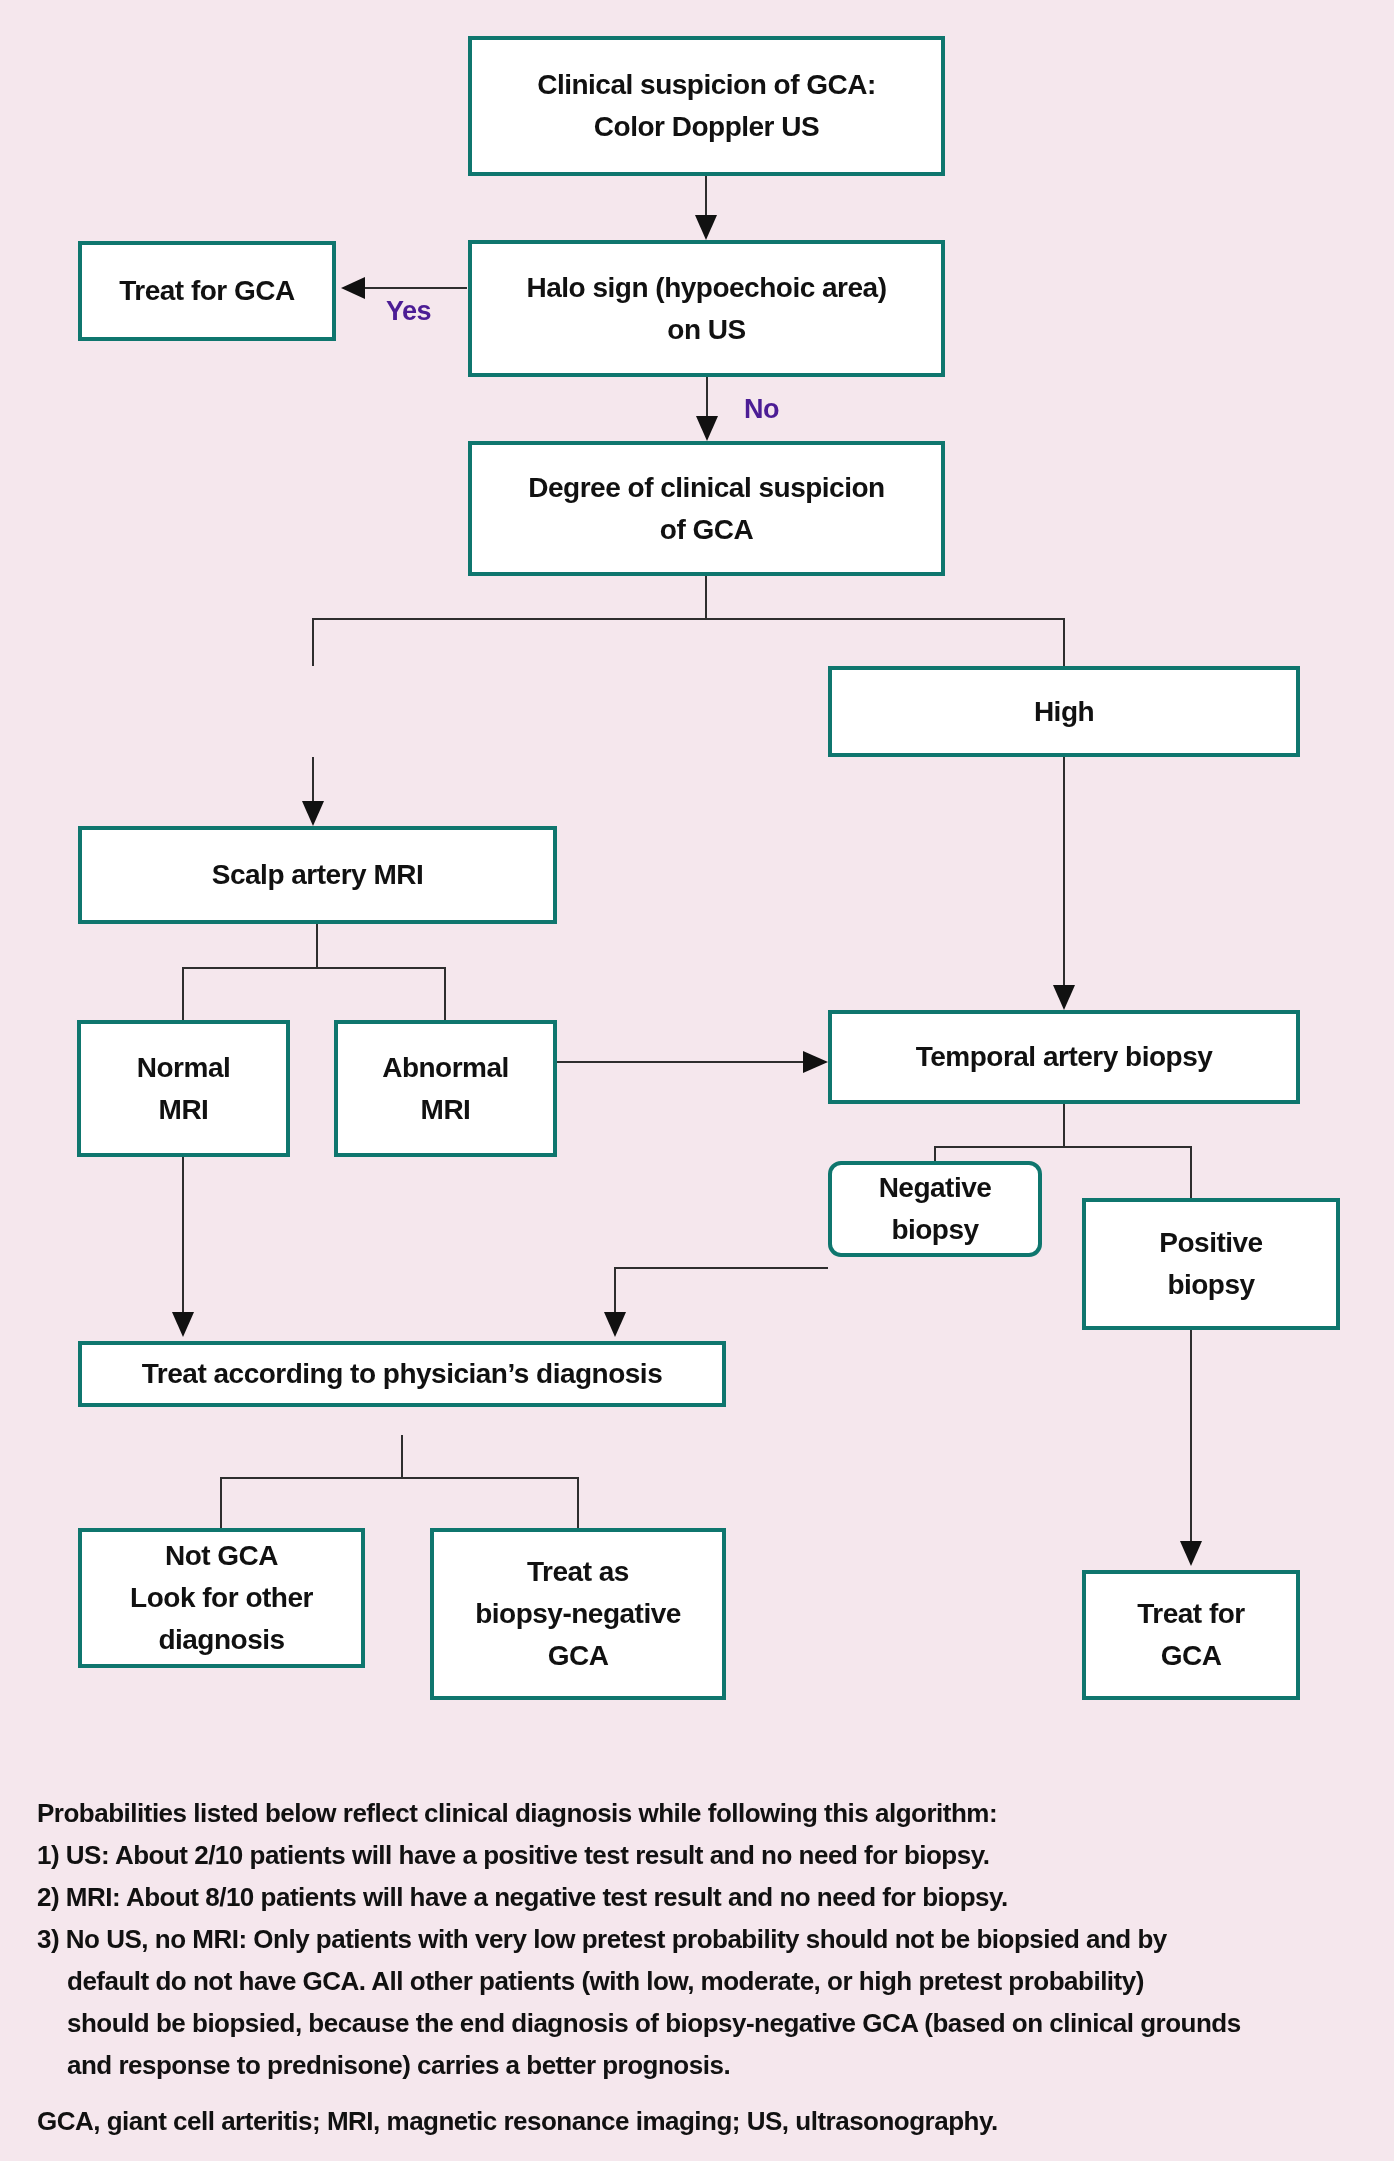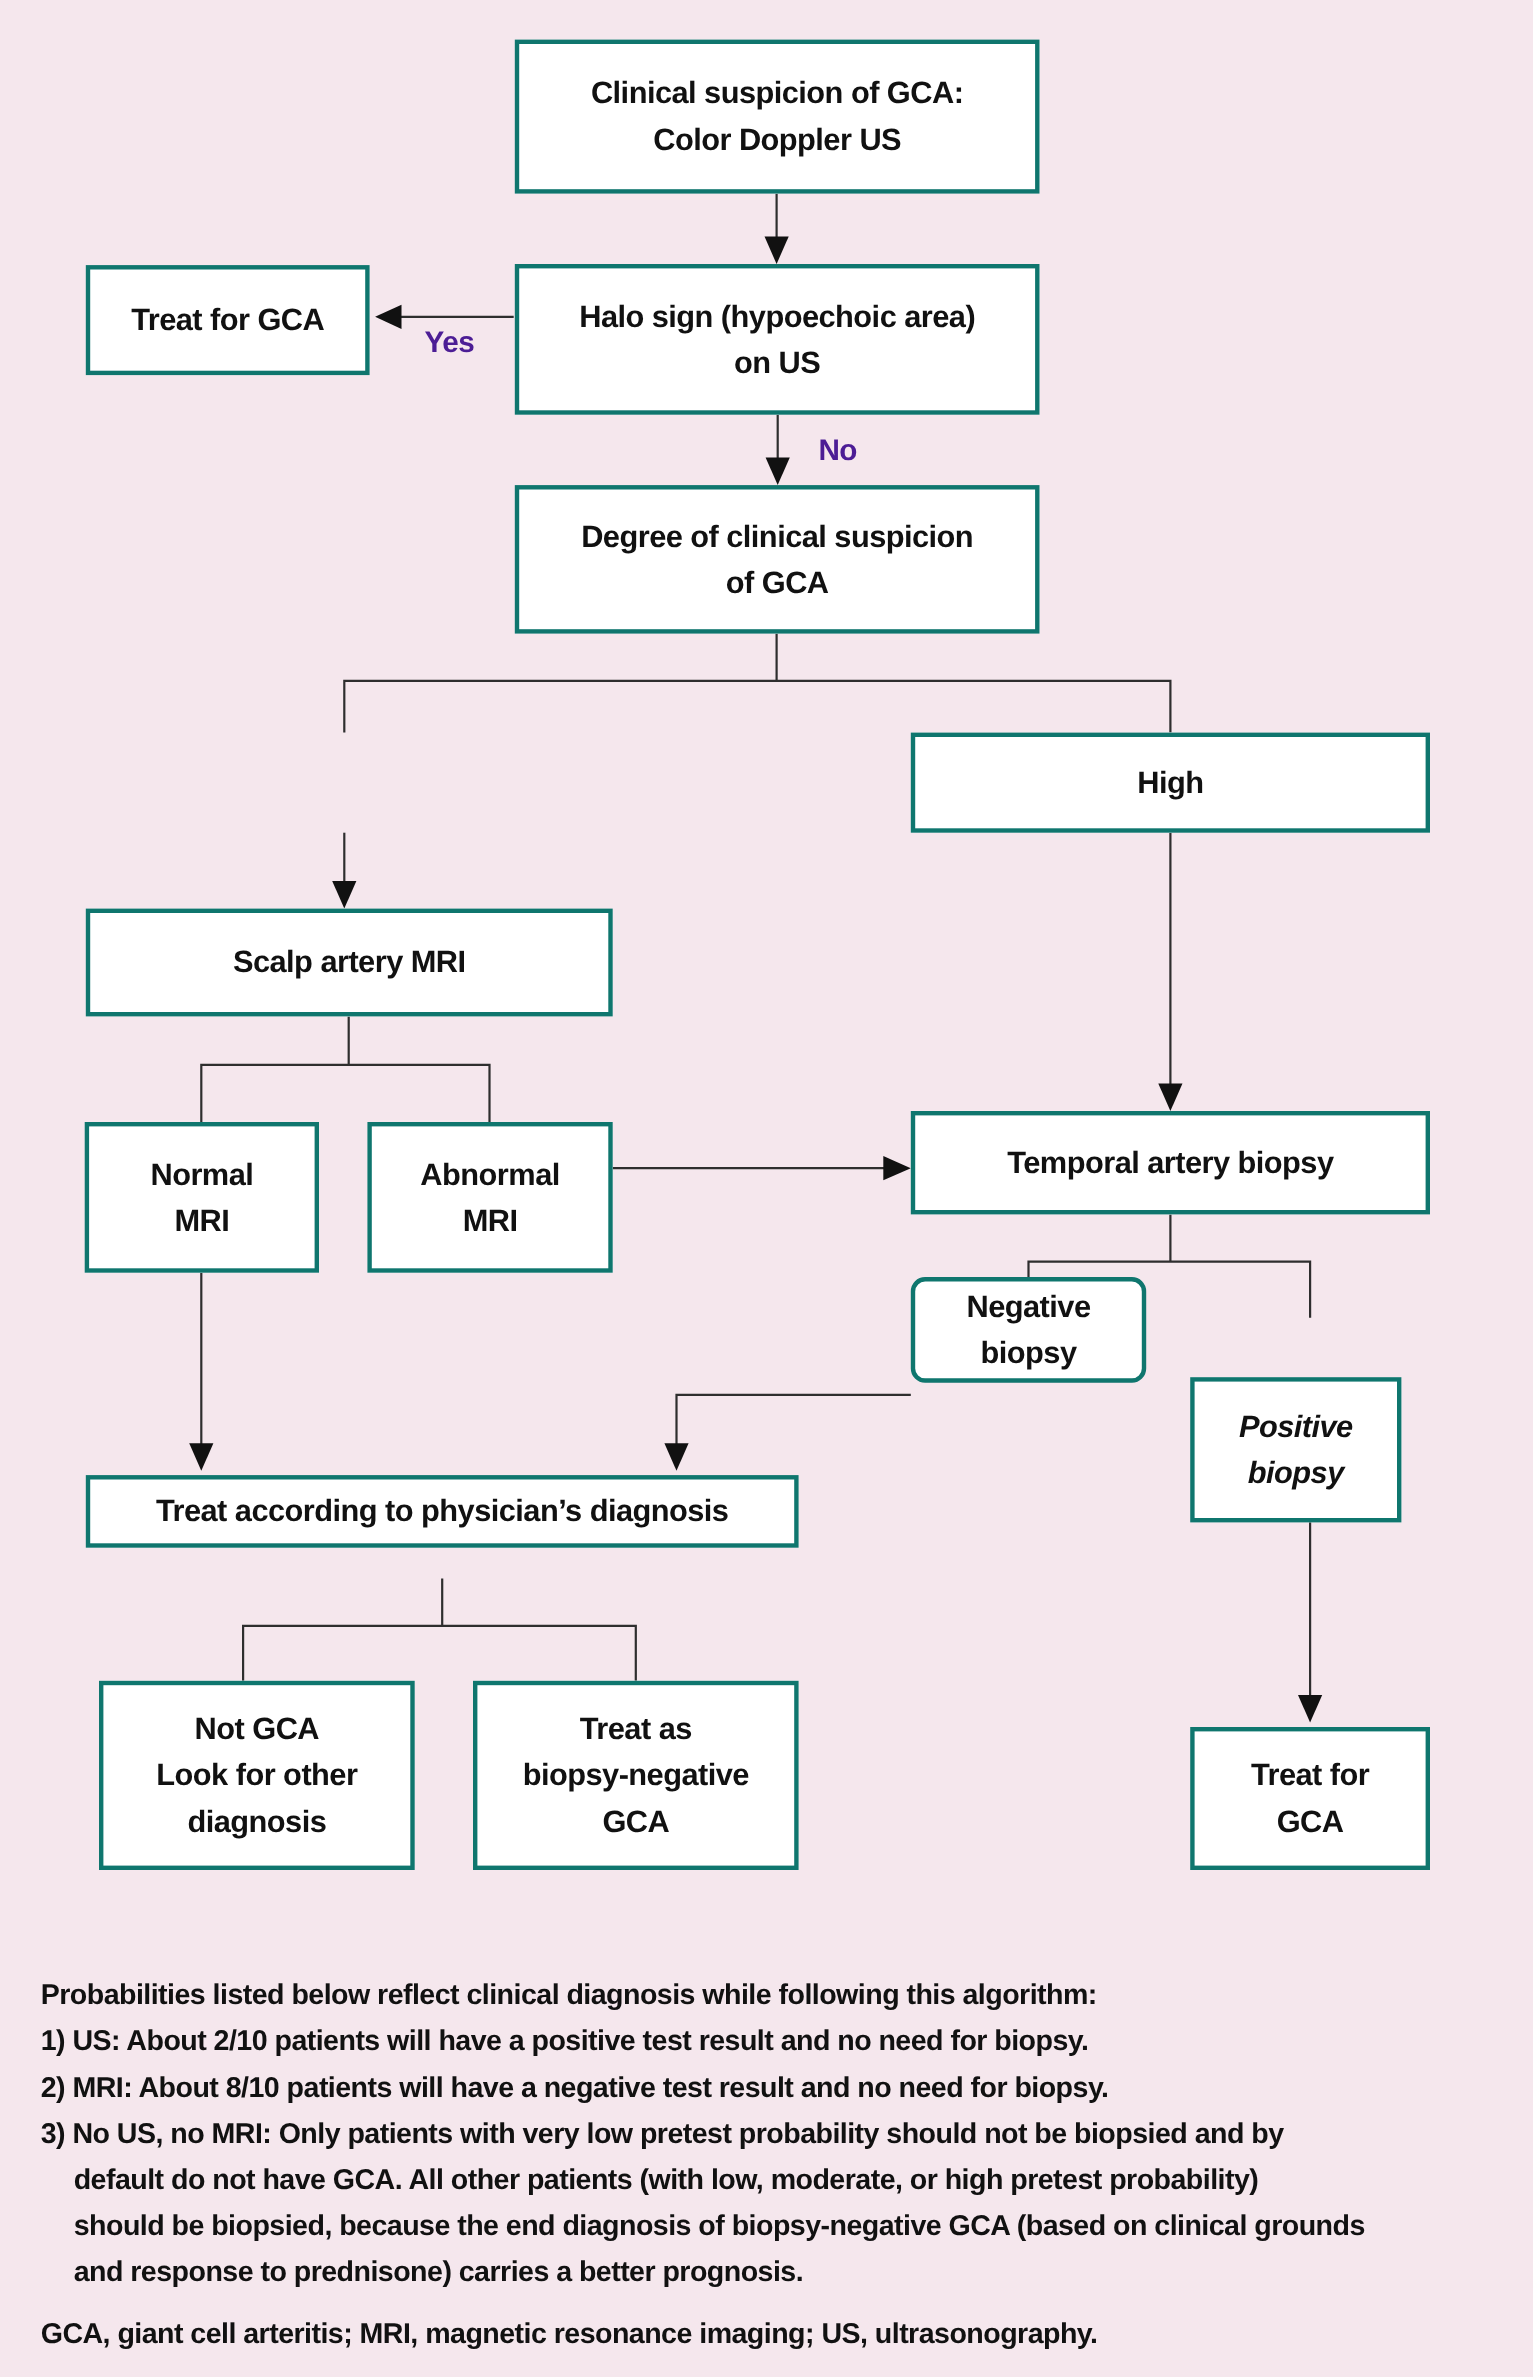--- a/index.html
+++ b/index.html
@@ -88,26 +88,26 @@
 MRI</div>
 
   <div class="node" style="left:334px;top:1020px;width:223px;height:137px;">Abnormal
 MRI</div>
 
   <div class="node" style="left:828px;top:1010px;width:472px;height:94px;">Temporal artery biopsy</div>
 
   <div class="node" style="left:828px;top:1161px;width:214px;height:96px;border-radius:13px;">Negative
 biopsy</div>
 
-  <div class="node" style="left:1082px;top:1252px;width:192px;height:132px;font-style:italic;">Positive
+  <div class="node" style="left:1082px;top:1198px;width:258px;height:132px;">Positive
 biopsy</div>
 
   <div class="node" style="left:78px;top:1341px;width:648px;height:66px;">Treat according to physician’s diagnosis</div>
 
-  <div class="node" style="left:90px;top:1528px;width:287px;height:172px;text-align:center;">Not GCA
+  <div class="node" style="left:78px;top:1528px;width:287px;height:140px;text-align:center;">Not GCA
 Look for other
 diagnosis</div>
 
   <div class="node" style="left:430px;top:1528px;width:296px;height:172px;">Treat as
 biopsy-negative
 GCA</div>
 
   <div class="node" style="left:1082px;top:1570px;width:218px;height:130px;">Treat for
 GCA</div>
 

